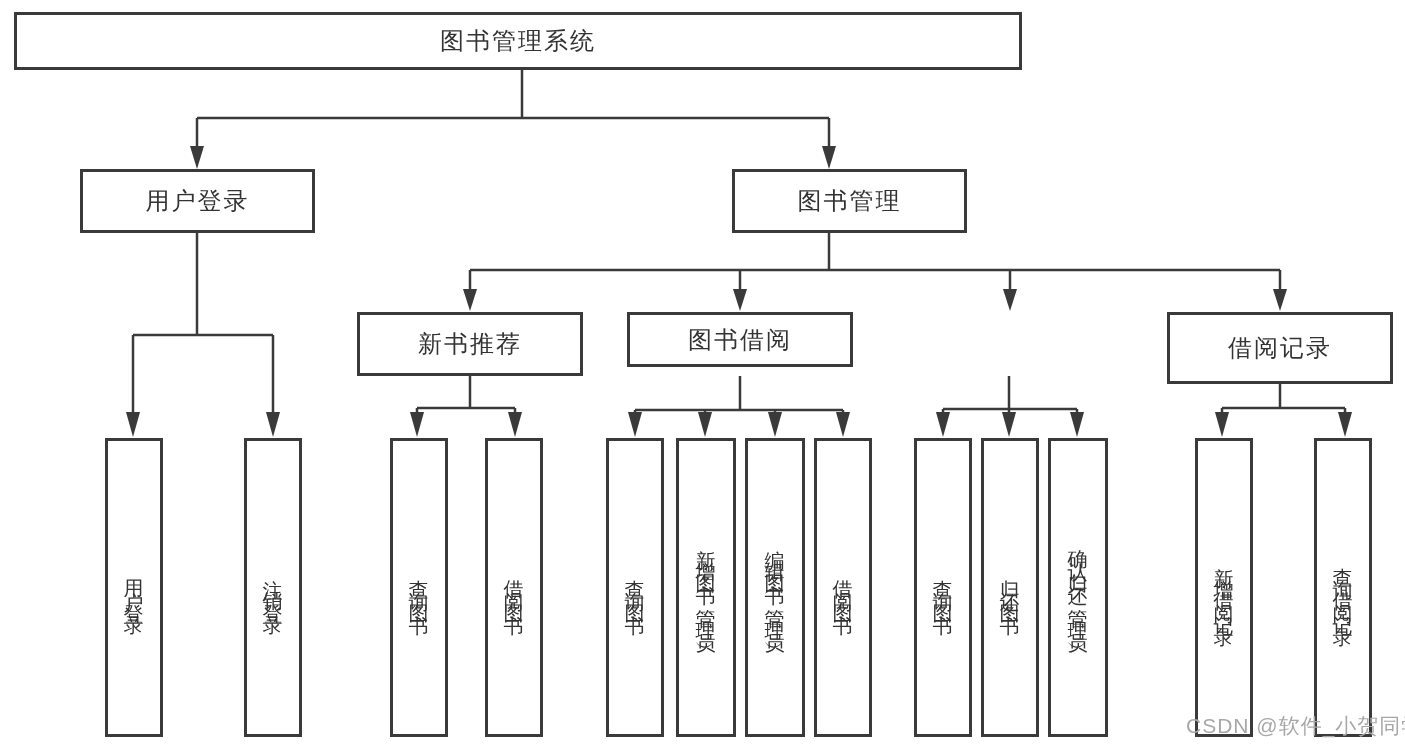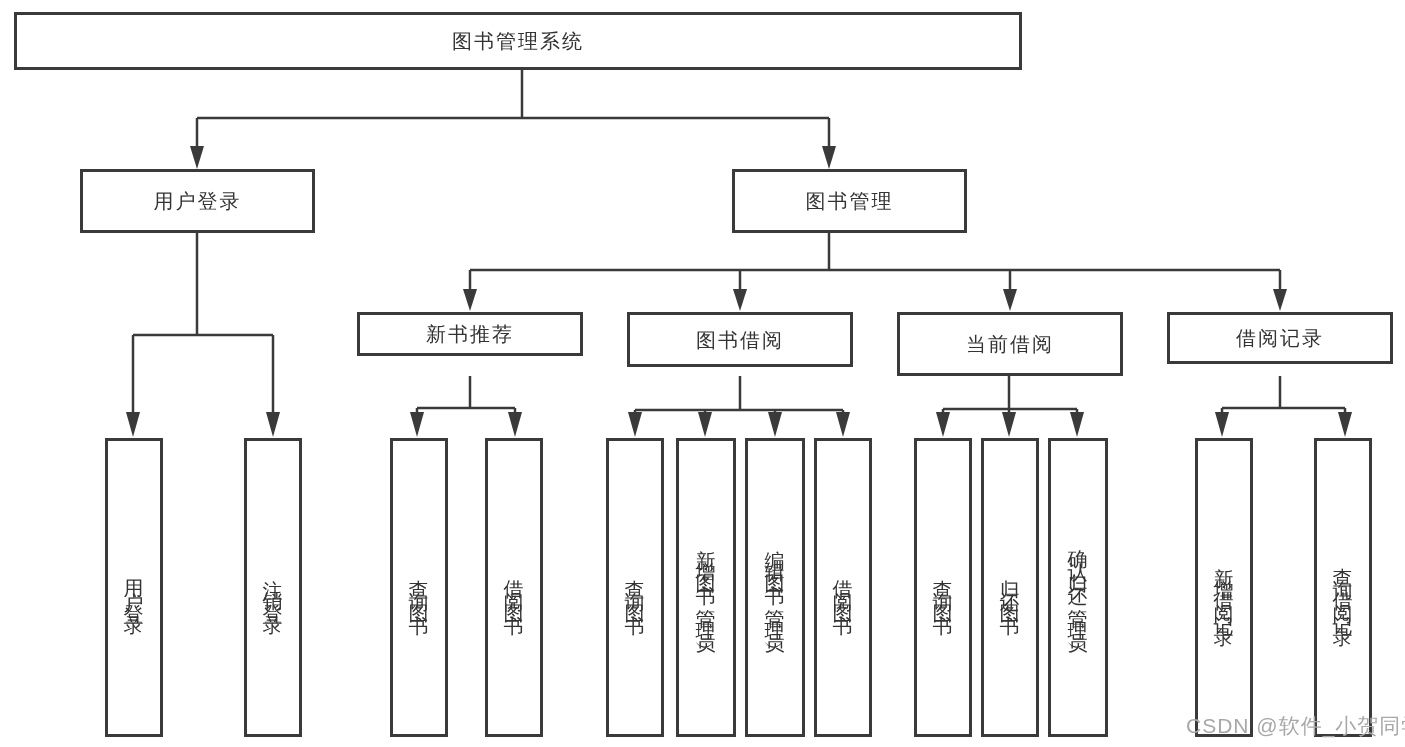--- a/index.html
+++ b/index.html
@@ -22,21 +22,21 @@
     position: absolute;
     box-sizing: border-box;
     border: 3px solid #3a3a3a;
     background: #ffffff;
     display: flex;
     align-items: center;
     justify-content: center;
     color: #333333;
   }
   .hlabel {
-    font-size: 20px;
+    font-size: 24px;
     letter-spacing: 2px;
     white-space: nowrap;
     line-height: 1;
   }
   .leaf .vlabel {
     writing-mode: vertical-rl;
     font-size: 20px;
     line-height: 1;
     letter-spacing: 12px;
     white-space: nowrap;
@@ -139,30 +139,27 @@
     <span class="hlabel">图书管理系统</span>
   </div>
 
   <div class="node" style="left:80px; top:169px; width:235px; height:64px;">
     <span class="hlabel">用户登录</span>
   </div>
   <div class="node" style="left:712px; top:169px; width:235px; height:64px;margin-left:20px;">
     <span class="hlabel">图书管理</span>
   </div>
 
-  <div class="node" style="left:357px; top:312px; width:226px; height:44px;">
+  <div class="node" style="left:357px; top:312px; width:226px; height:64px;">
     <span class="hlabel">新书推荐</span>
   </div>
   <div class="node" style="left:627px; top:312px; width:226px; height:55px;">
     <span class="hlabel">图书借阅</span>
   </div>
-  <div class="node" style="left:897px; top:312px; width:226px; height:64px;">
-    <span class="hlabel">当前借阅</span>
-  </div>
-  <div class="node" style="left:1167px; top:312px; width:226px; height:52px;align-items:center;">
+  <div class="node" style="left:1167px; top:312px; width:226px; height:72px;align-items:center;">
     <span class="hlabel">借阅记录</span>
   </div>
 
   <div class="node leaf" style="left:105px; top:438px; width:58px; height:299px;">
     <span class="vlabel">用户登录</span>
   </div>
   <div class="node leaf" style="left:244px; top:438px; width:58px; height:299px;">
     <span class="vlabel">注销登录</span>
   </div>
 

